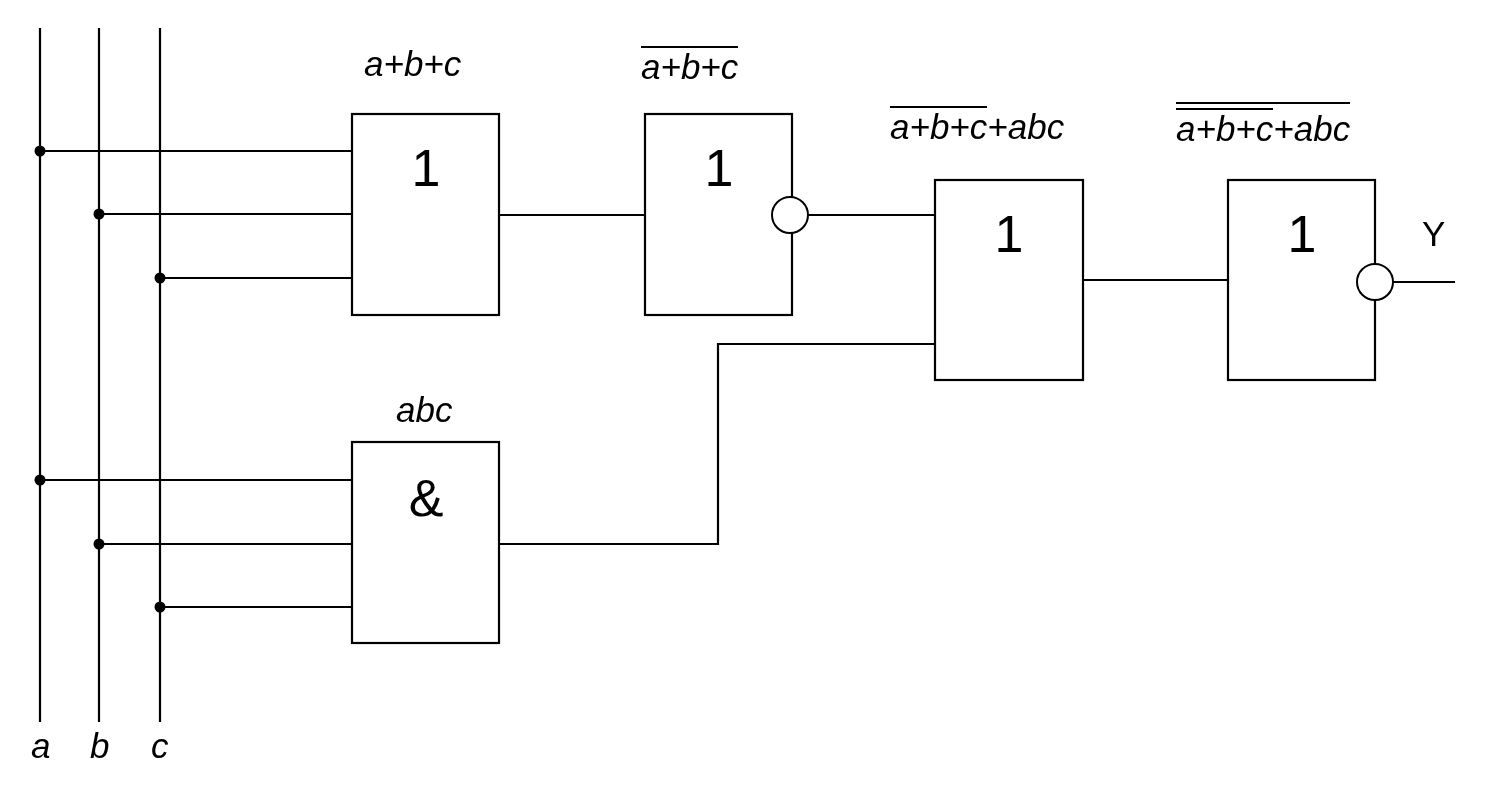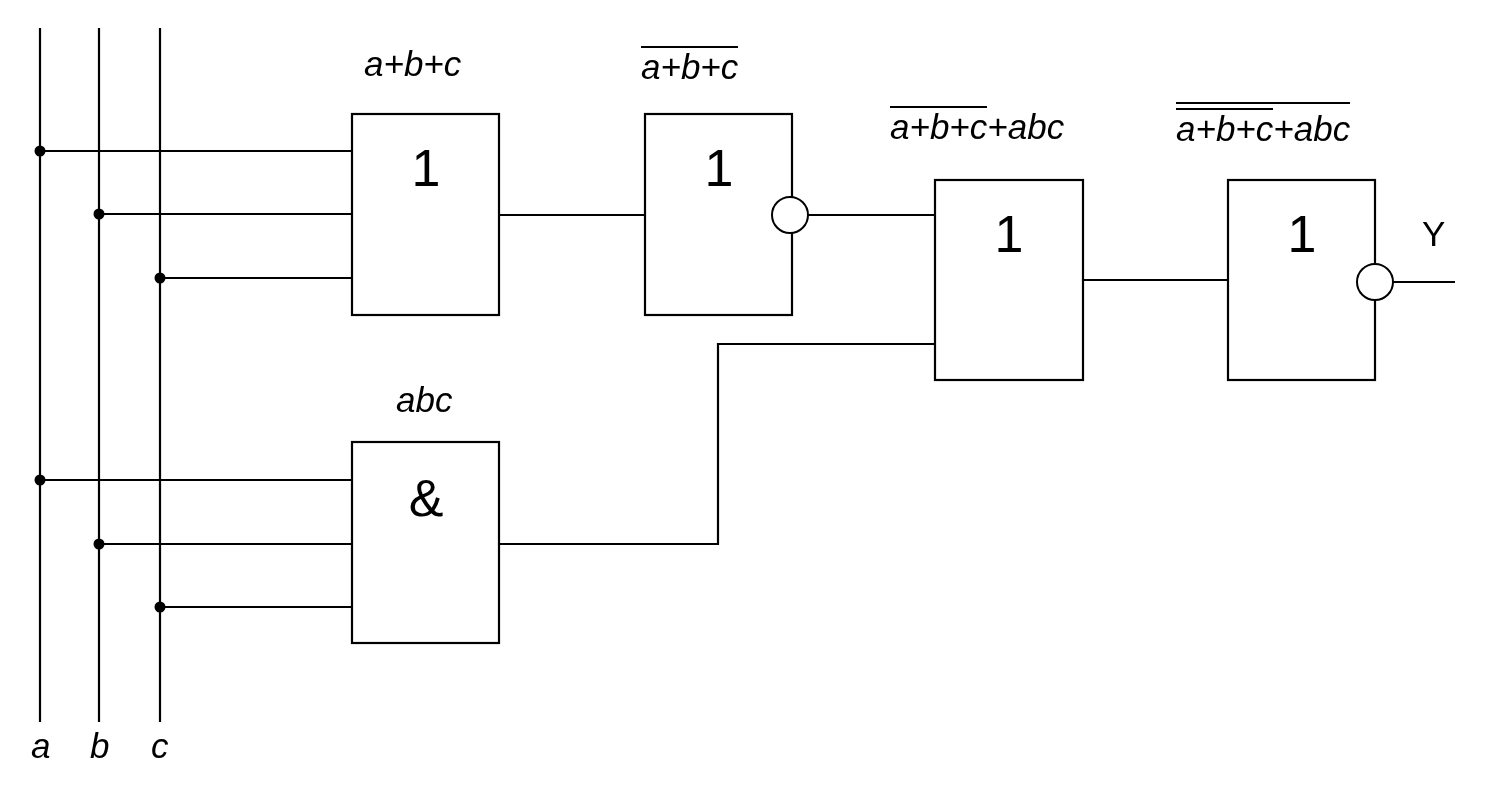--- a/index.html
+++ b/index.html
@@ -148,21 +148,21 @@
   </div>
 
   <div class="expr-label" style="left:890px; top:106px;">
     <span class="ov1">a+b+c</span><span>+abc</span>
   </div>
 
   <div class="expr-label" style="left:1176px; top:102px;">
     <span class="ov2"><span class="ov1">a+b+c</span><span>+abc</span></span>
   </div>
 
-  <div class="expr-label" style="left:396px; top:382px;">
+  <div class="expr-label" style="left:396px; top:392px;">
     <span>abc</span>
   </div>
 
   <div class="port-label" style="left:31px; top:726px;">a</div>
   <div class="port-label" style="left:90px; top:726px;">b</div>
   <div class="port-label" style="left:151px; top:726px;">c</div>
 
   <div class="port-label upright" style="left:1422px; top:214px;">Y</div>
 
 </div>

